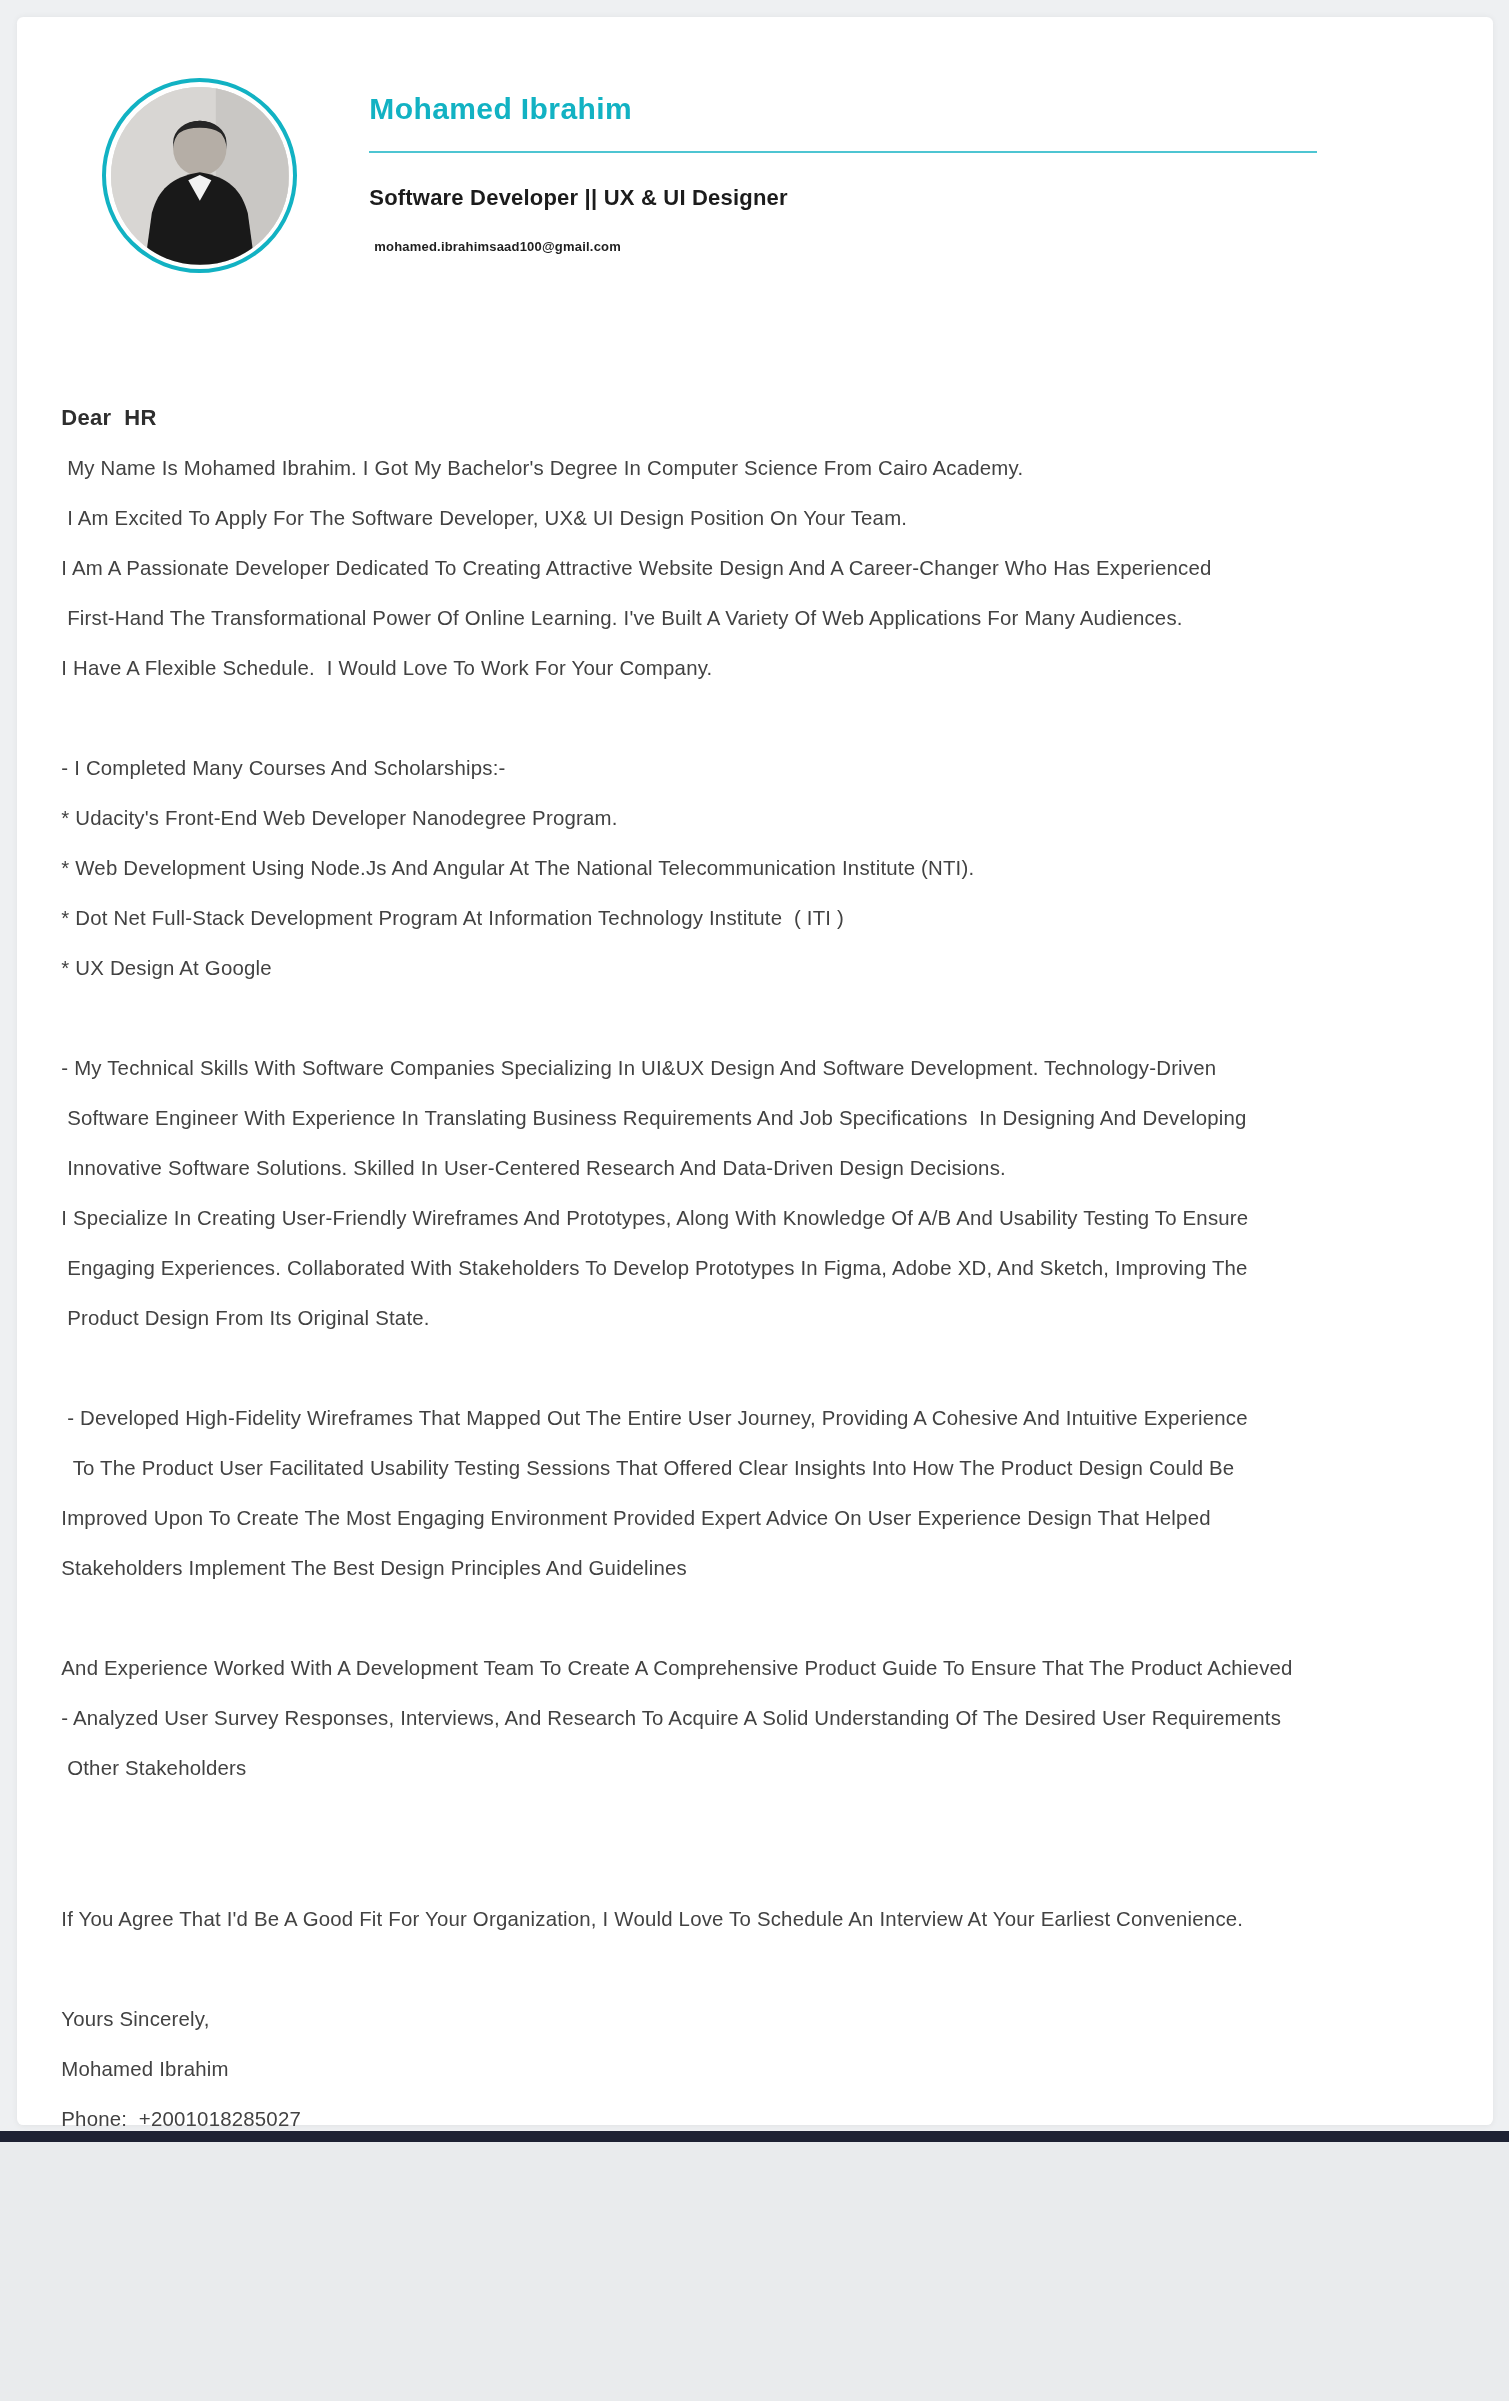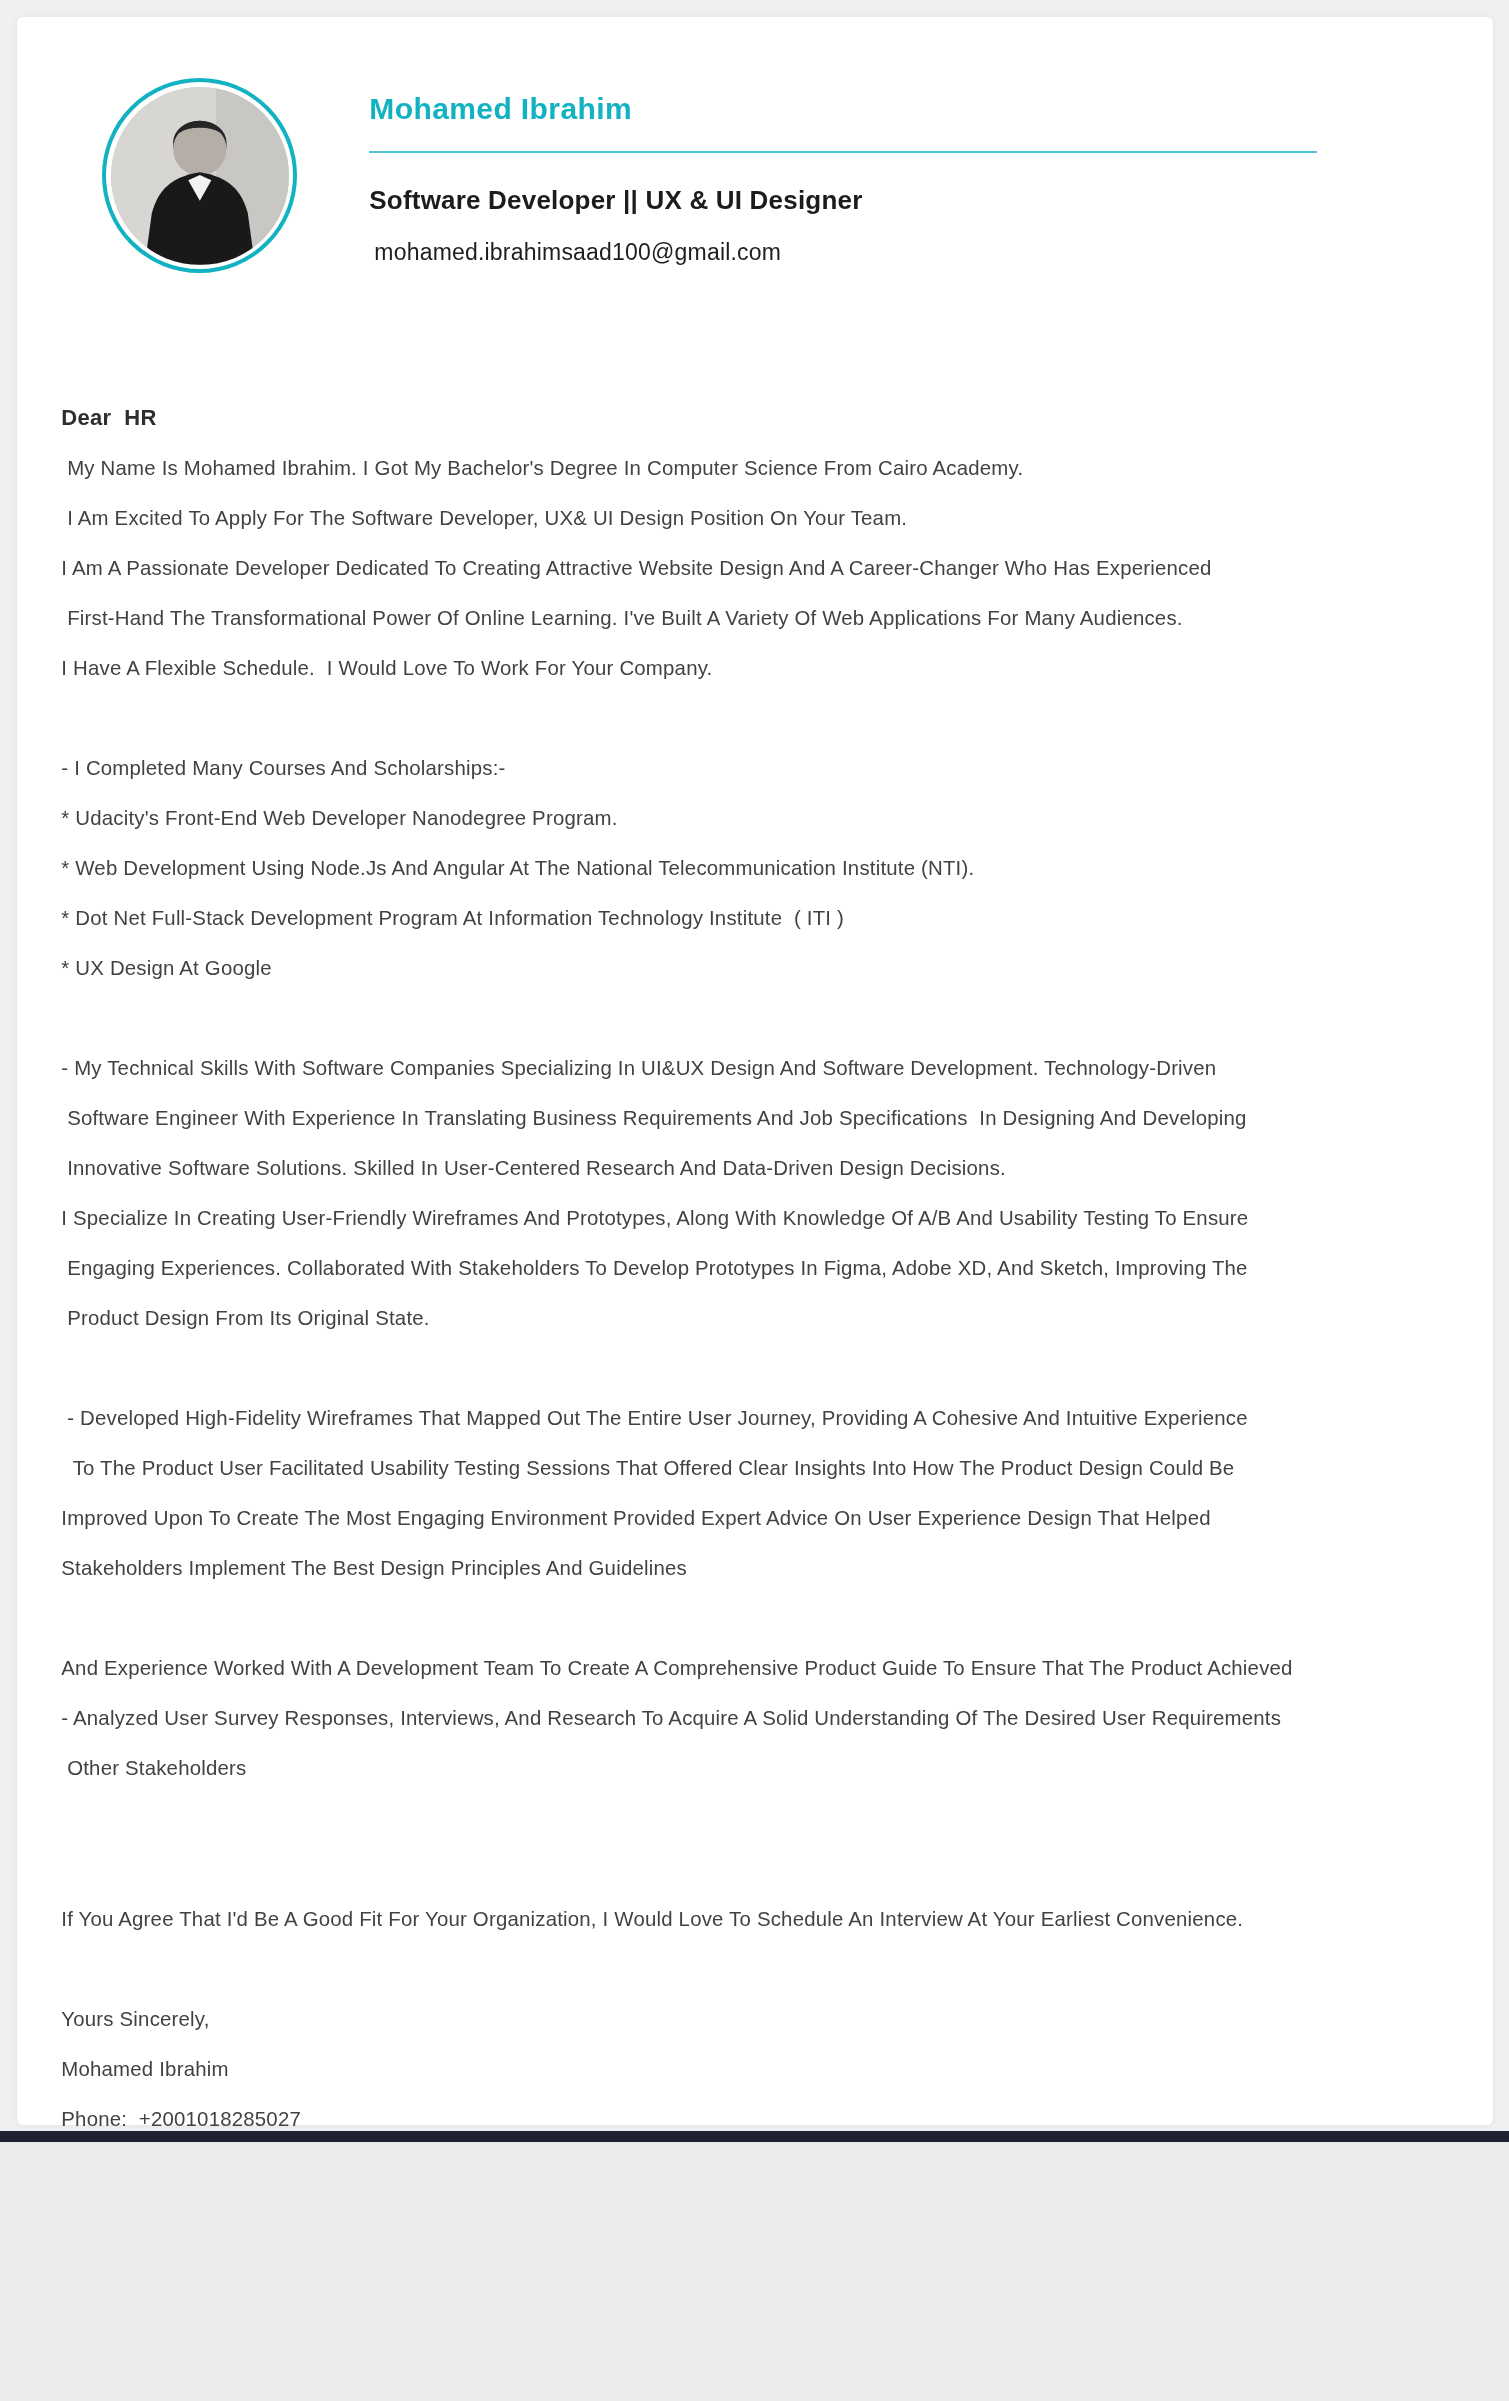--- a/index.html
+++ b/index.html
@@ -53,31 +53,31 @@
   .header-divider {
     position: absolute;
     left: 352px; top: 134px;
     width: 948px; height: 1.6px;
     background: var(--accent);
     opacity: 0.75;
   }
   .job-title {
     position: absolute;
     left: 352px; top: 168px;
-    font-size: 26px;
+    font-size: 22px;
     font-weight: bold;
     color: #1c1c1c;
     letter-spacing: 0.2px;
     white-space: pre;
   }
   .email-text {
     position: absolute;
     left: 357px; top: 222px;
-    font-size: 23px;
-    font-weight: normal;
+    font-size: 13px;
+    font-weight: bold;
     color: #1e1e1e;
     letter-spacing: 0.2px;
     white-space: pre;
     text-align: right;
   }
 
   
   .letter {
     position: absolute;
     left: 44px; top: 376px; right: 23px;

